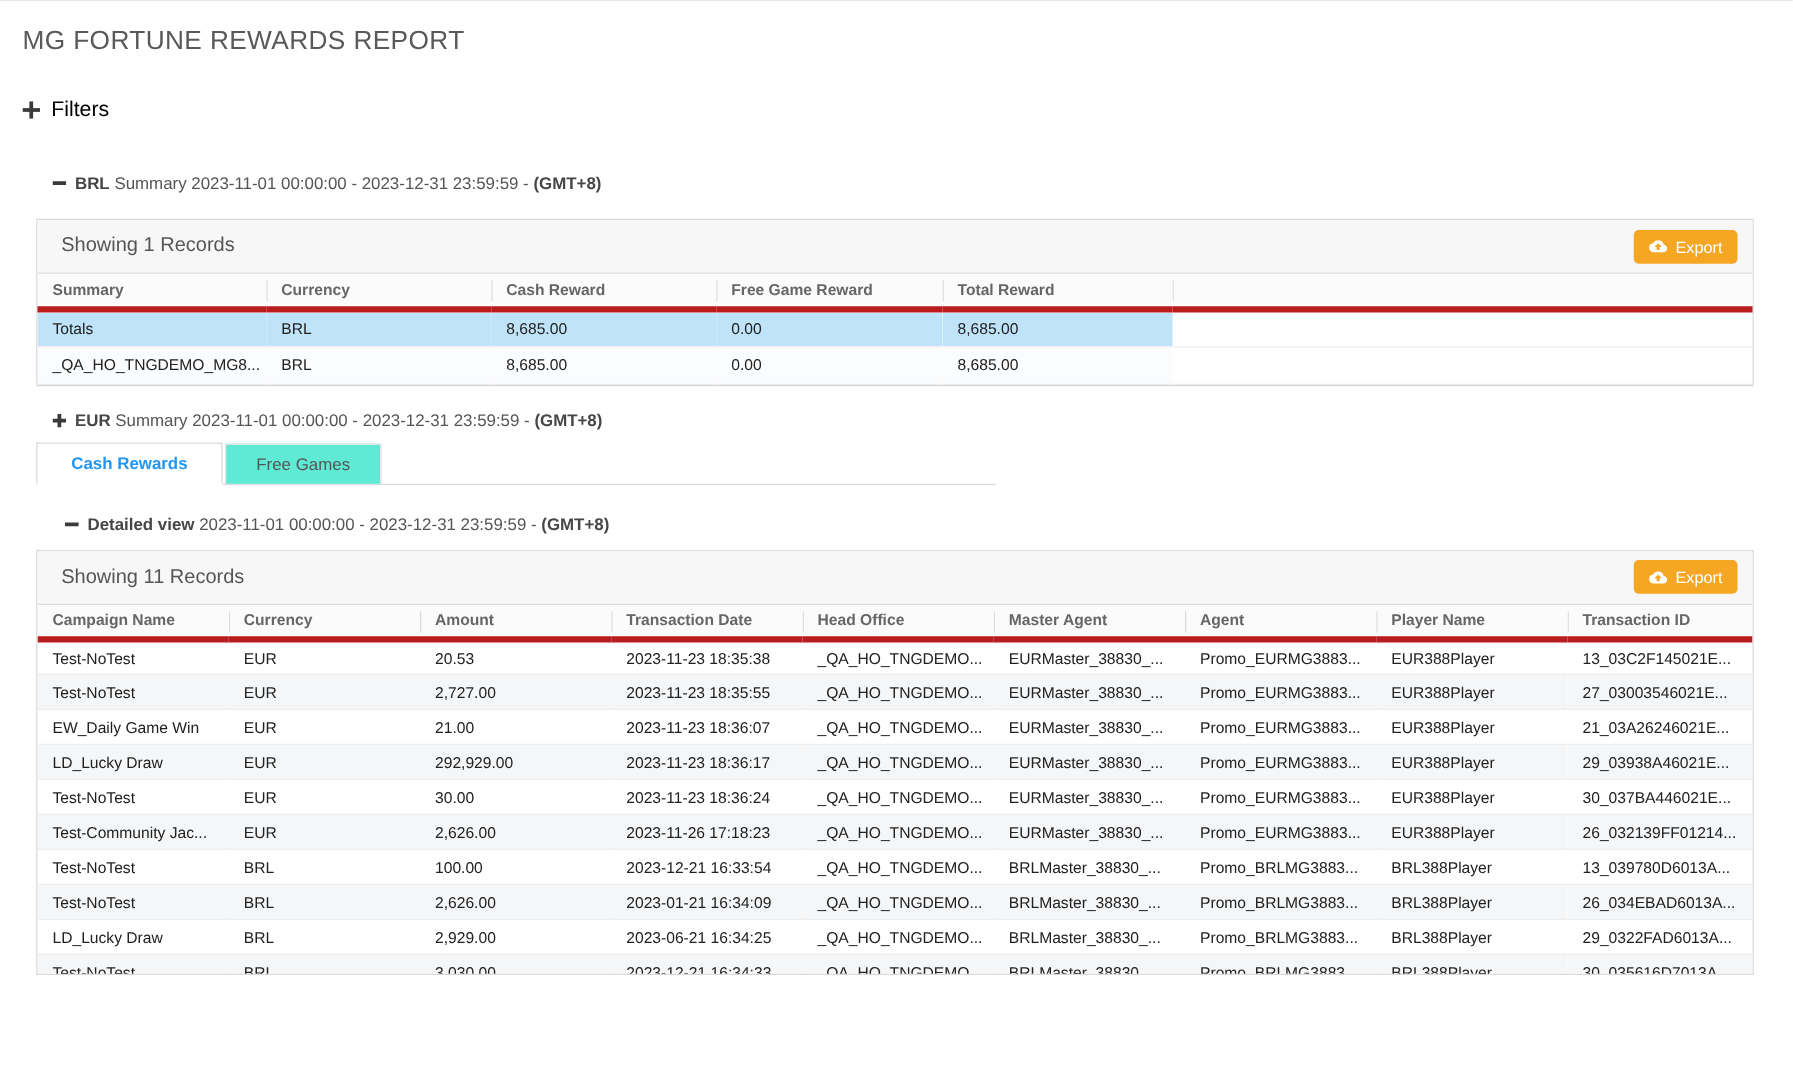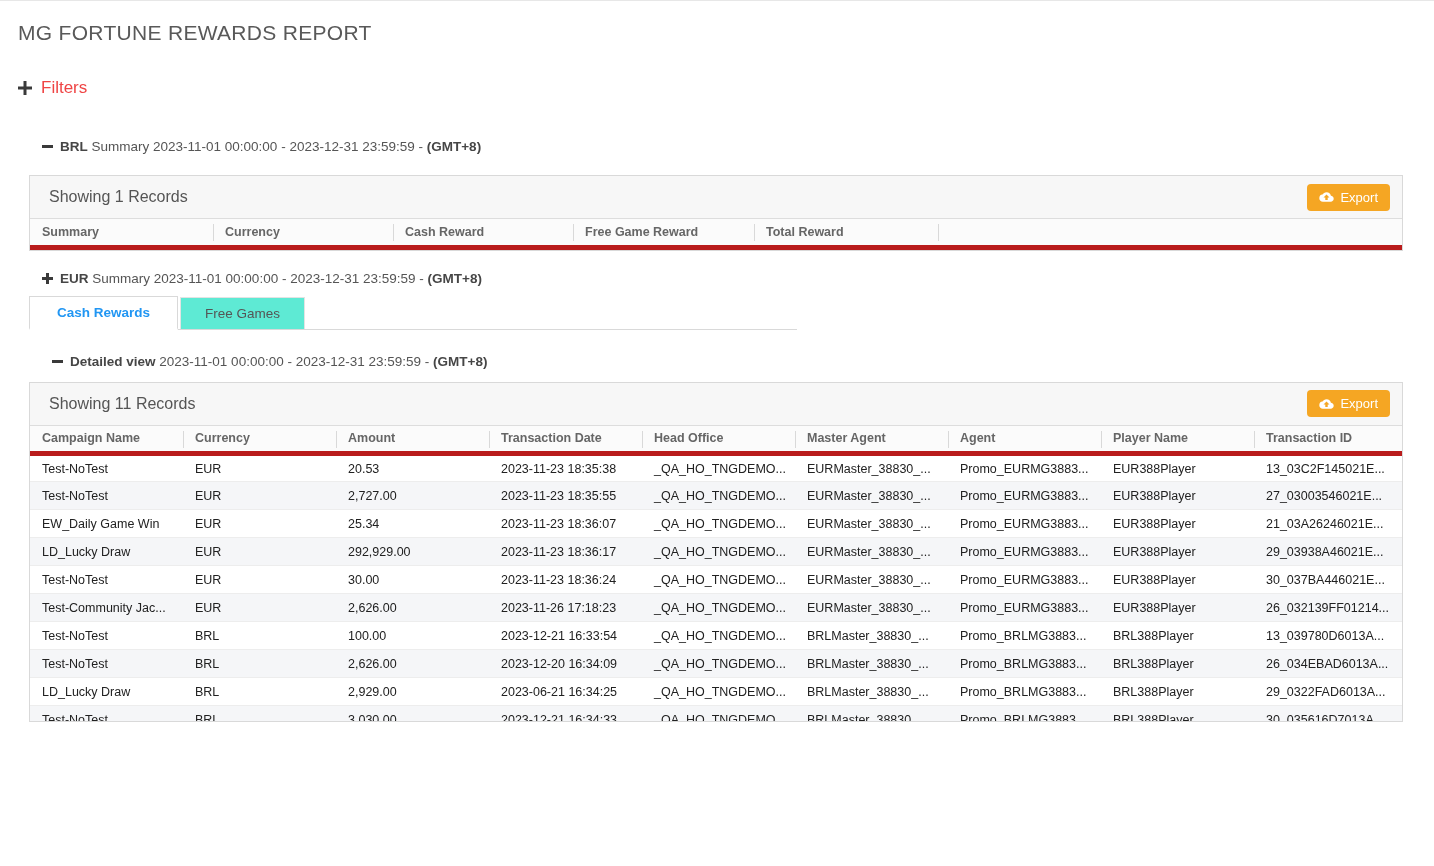--- a/index.html
+++ b/index.html
@@ -4,21 +4,21 @@
 <style>
   * { box-sizing: border-box; }
   html, body { margin:0; padding:0; }
   body {
     width:1434px; height:866px; overflow:hidden;
     background:#ffffff; color:#333;
     font-family:"Liberation Sans", sans-serif;
     border-top:1px solid #e7e7e7;
   }
   .page-title { margin:20px 0 0 18px; font-size:21px; font-weight:500; color:#595959; letter-spacing:.3px; }
-  .filters-toggle { margin:33px 14px 0 18px; font-size:17px; color:#ef4444; display:flex; align-items:center; gap:9px; cursor:pointer; width:max-content; }
+  .filters-toggle { margin:33px 14px 0 18px; font-size:17px; color:#000000; display:flex; align-items:center; gap:9px; cursor:pointer; width:max-content; }
   .section-head { font-size:13.5px; color:#555; display:flex; align-items:center; gap:7px; width:max-content; cursor:pointer; }
   .section-head b { color:#464646; }
   .sec-brl { margin:41px 0 0 42px; }
   .sec-eur { margin:20px 0 0 42px; }
   .sec-detail { margin:24px 0 0 52px; }
   .toggle-svg { flex:0 0 auto; fill:#3a3a3a; }
 
   .panel { margin-left:29px; width:1374px; border:1px solid #d9d9d9; background:#fff; }
   .panel1 { margin-top:21px; }
   .panel2 { margin-top:13px; height:340px; overflow:hidden; }
@@ -88,20 +88,36 @@
         <tr id="summary-head">
           <th>Summary</th>
           <th>Currency</th>
           <th class="num">Cash Reward</th>
           <th class="num">Free Game Reward</th>
           <th class="num">Total Reward</th>
           <th></th>
         </tr>
       </thead>
     <tbody id="summary-body">
+        <tr class="hl">
+          <td class="bg">Totals</td>
+          <td class="bg">BRL</td>
+          <td class="num bg">8,685.00</td>
+          <td class="num bg">0.00</td>
+          <td class="num bg">8,685.00</td>
+          <td></td>
+        </tr>
+        <tr class="stripe">
+          <td class="bg">_QA_HO_TNGDEMO_MG8...</td>
+          <td class="bg">BRL</td>
+          <td class="num bg">8,685.00</td>
+          <td class="num bg">0.00</td>
+          <td class="num bg">8,685.00</td>
+          <td></td>
+        </tr>
       </tbody>
   </table>
 </div>
 
 <div class="section-head sec-eur">
   <svg class="toggle-svg" width="11" height="11" viewBox="0 0 11 11">
       <rect x="4" y="0" width="3" height="11"></rect>
       <rect x="0" y="4" width="11" height="3"></rect>
     </svg>
   <span><b>EUR</b> <span>Summary 2023-11-01 00:00:00 - 2023-12-31 23:59:59 -</span> <b>(GMT+8)</b></span>
@@ -173,21 +189,21 @@
           <td>2023-11-23 18:35:55</td>
           <td>_QA_HO_TNGDEMO...</td>
           <td>EURMaster_38830_...</td>
           <td>Promo_EURMG3883...</td>
           <td>EUR388Player</td>
           <td>27_03003546021E...</td>
         </tr>
         <tr>
           <td>EW_Daily Game Win</td>
           <td>EUR</td>
-          <td class="num">25.34</td>
+          <td class="num">21.00</td>
           <td>2023-11-23 18:36:07</td>
           <td>_QA_HO_TNGDEMO...</td>
           <td>EURMaster_38830_...</td>
           <td>Promo_EURMG3883...</td>
           <td>EUR388Player</td>
           <td>21_03A26246021E...</td>
         </tr>
         <tr class="stripe">
           <td>LD_Lucky Draw</td>
           <td>EUR</td>
@@ -229,21 +245,21 @@
           <td>_QA_HO_TNGDEMO...</td>
           <td>BRLMaster_38830_...</td>
           <td>Promo_BRLMG3883...</td>
           <td>BRL388Player</td>
           <td>13_039780D6013A...</td>
         </tr>
         <tr class="stripe">
           <td>Test-NoTest</td>
           <td>BRL</td>
           <td class="num">2,626.00</td>
-          <td>2023-12-20 16:34:09</td>
+          <td>2023-01-21 16:34:09</td>
           <td>_QA_HO_TNGDEMO...</td>
           <td>BRLMaster_38830_...</td>
           <td>Promo_BRLMG3883...</td>
           <td>BRL388Player</td>
           <td>26_034EBAD6013A...</td>
         </tr>
         <tr>
           <td>LD_Lucky Draw</td>
           <td>BRL</td>
           <td class="num">2,929.00</td>

